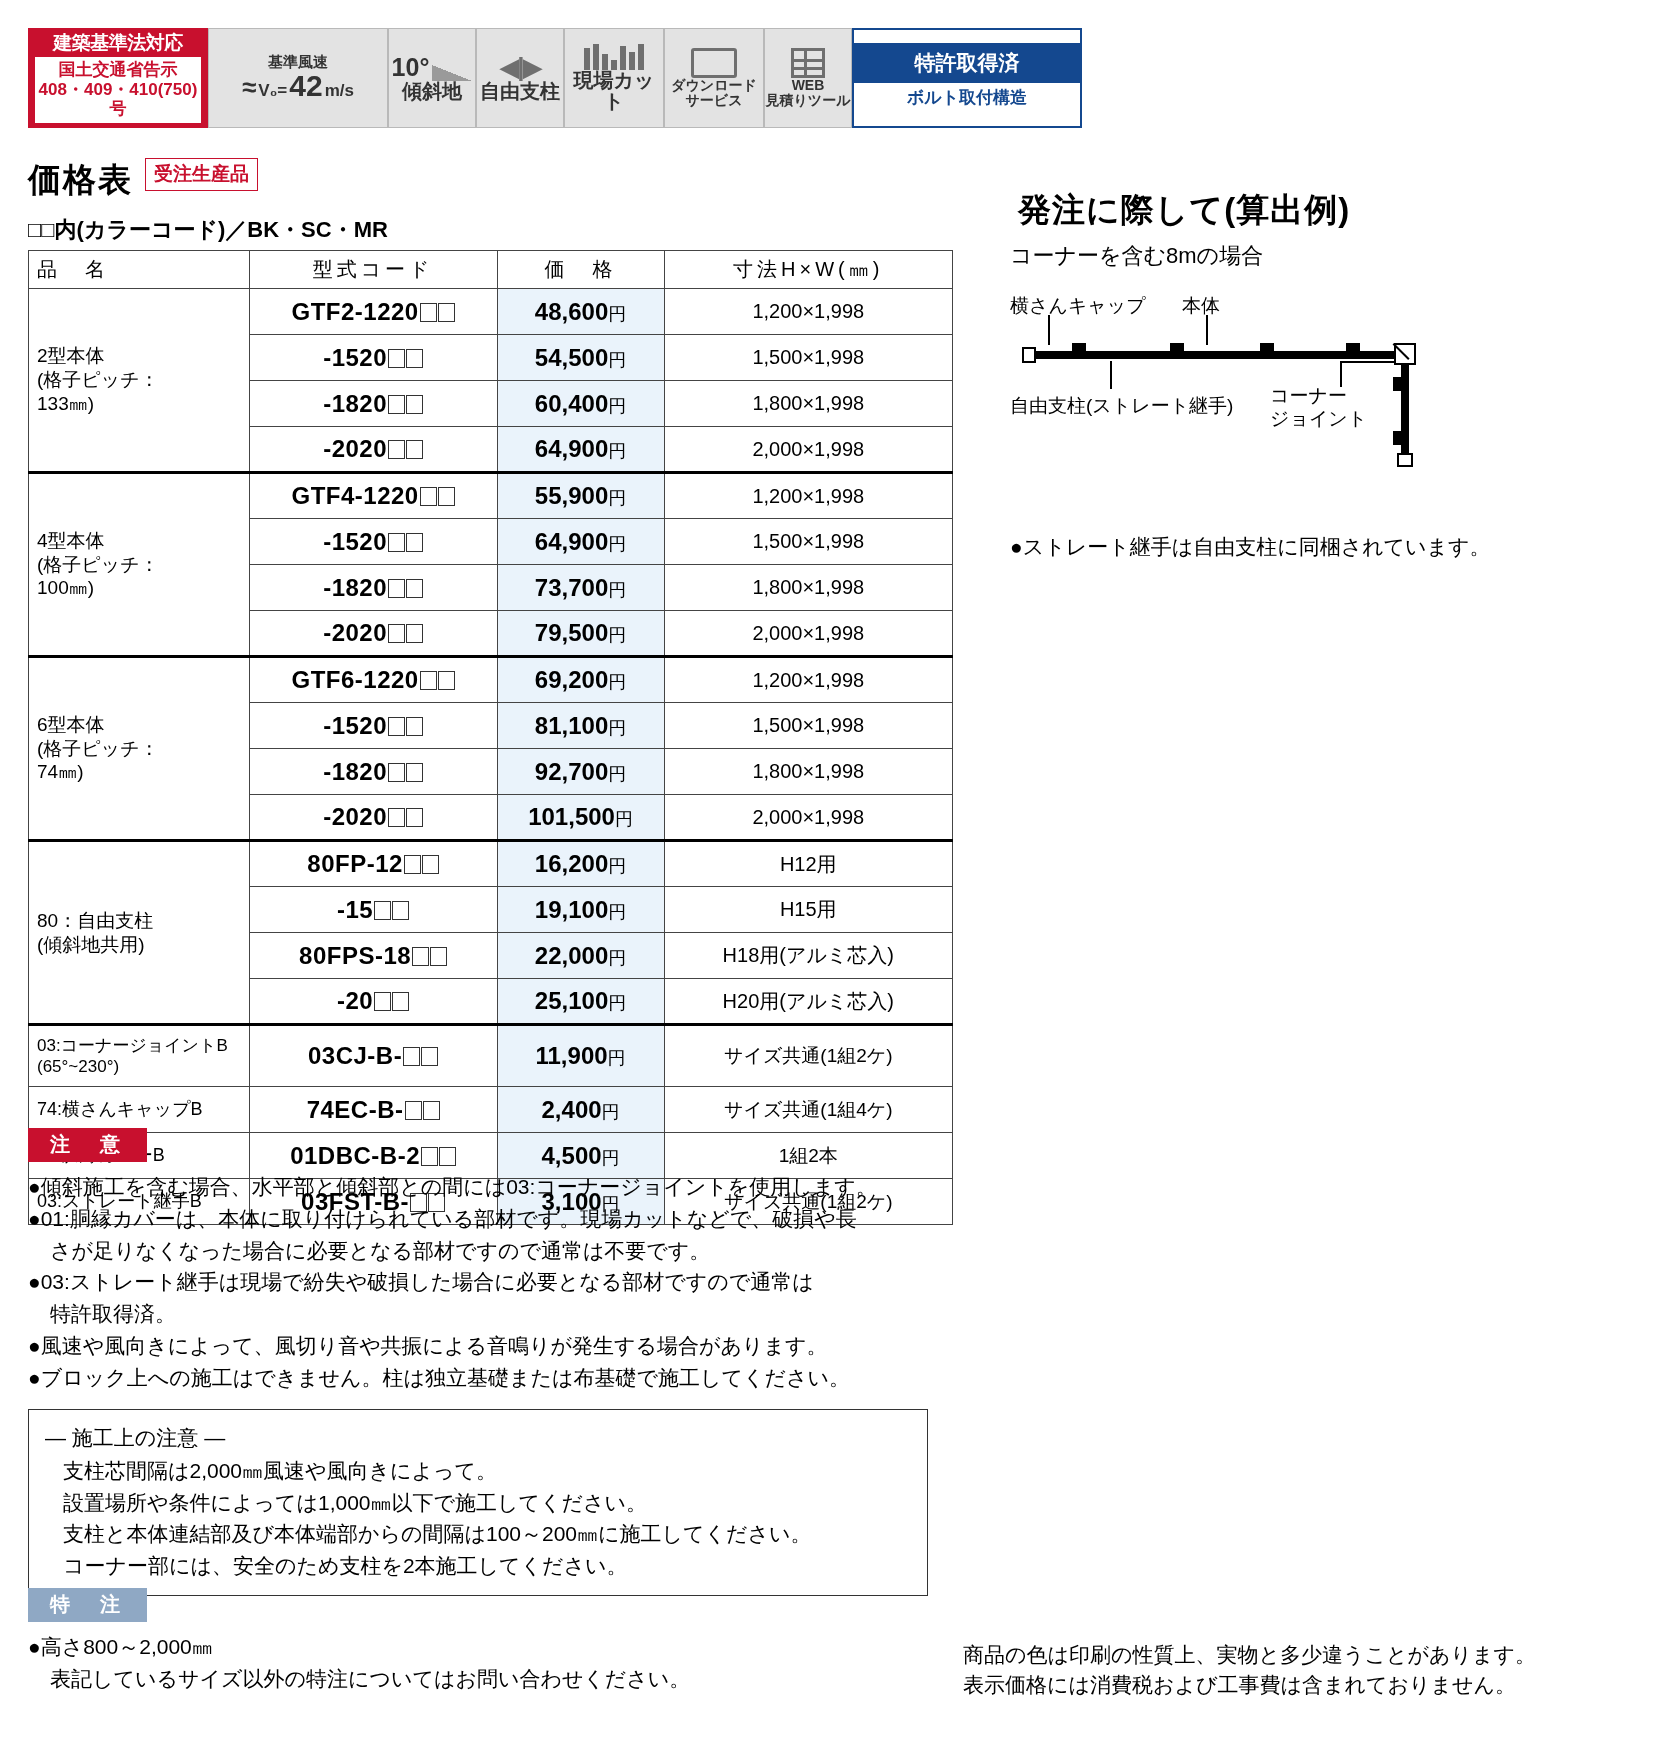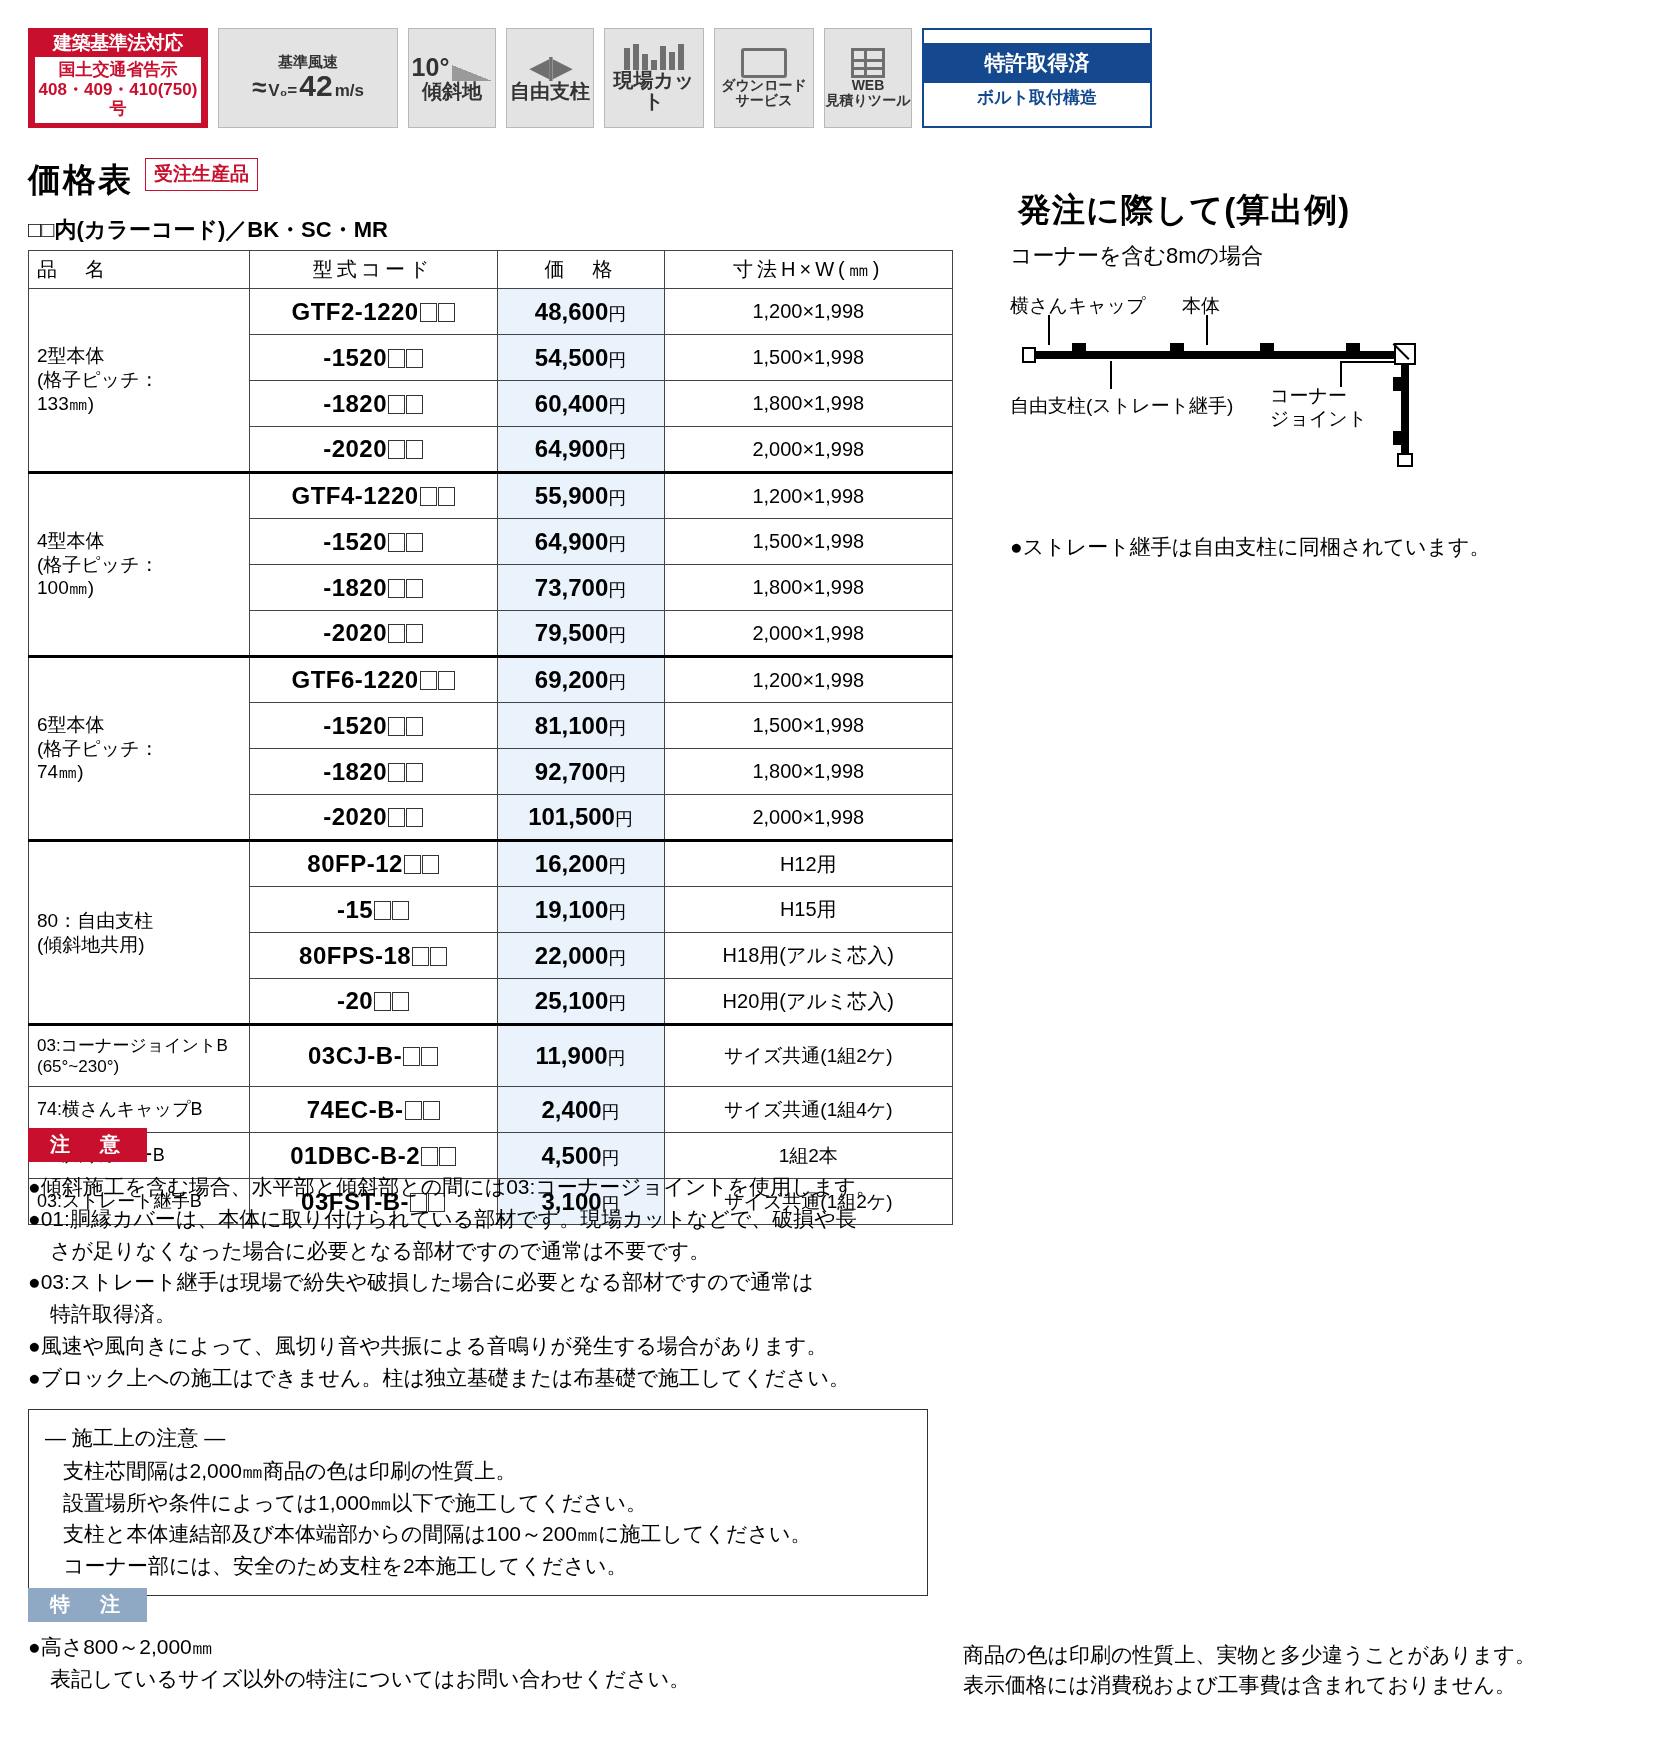--- a/index.html
+++ b/index.html
@@ -9,21 +9,21 @@
     font-family:"Liberation Sans","DejaVu Sans",sans-serif;
     color:#000;
     position:relative;
     overflow:hidden;
   }
   .page{position:relative;width:1670px;height:1748px;}
 
   
   .badges{
     position:absolute;left:28px;top:28px;
-    display:flex;align-items:stretch;gap:10px;height:100px;
+    display:flex;align-items:stretch;height:100px;
   }
   .badge{
     border:1px solid #b9b9b9;
     background:#e3e3e3;
     display:flex;flex-direction:column;align-items:center;justify-content:center;
     box-sizing:border-box;
     text-align:center;
     line-height:1.05;
   }
   .badge.red{
@@ -353,21 +353,21 @@
       <p>●01:胴縁カバーは、本体に取り付けられている部材です。現場カットなどで、破損や長</p>
       <p class="cont">さが足りなくなった場合に必要となる部材ですので通常は不要です。</p>
       <p>●03:ストレート継手は現場で紛失や破損した場合に必要となる部材ですので通常は</p>
       <p class="cont">特許取得済。</p>
       <p>●風速や風向きによって、風切り音や共振による音鳴りが発生する場合があります。</p>
       <p>●ブロック上への施工はできません。柱は独立基礎または布基礎で施工してください。</p>
     </div>
 
     <div class="box">
       <div class="bt">― 施工上の注意 ―</div>
-      <div style="padding-left:18px">支柱芯間隔は2,000㎜商品の色は印刷の性質上。</div>
+      <div style="padding-left:18px">支柱芯間隔は2,000㎜風速や風向きによって。</div>
       <div style="padding-left:18px">設置場所や条件によっては1,000㎜以下で施工してください。</div>
       <div style="padding-left:18px">支柱と本体連結部及び本体端部からの間隔は100～200㎜に施工してください。</div>
       <div style="padding-left:18px">コーナー部には、安全のため支柱を2本施工してください。</div>
     </div>
   </div>
 
   <div class="sec-special">
     <span class="lbl-chip chip-blue">特　注</span>
     <div class="notes">
       <p>●高さ800～2,000㎜</p>

